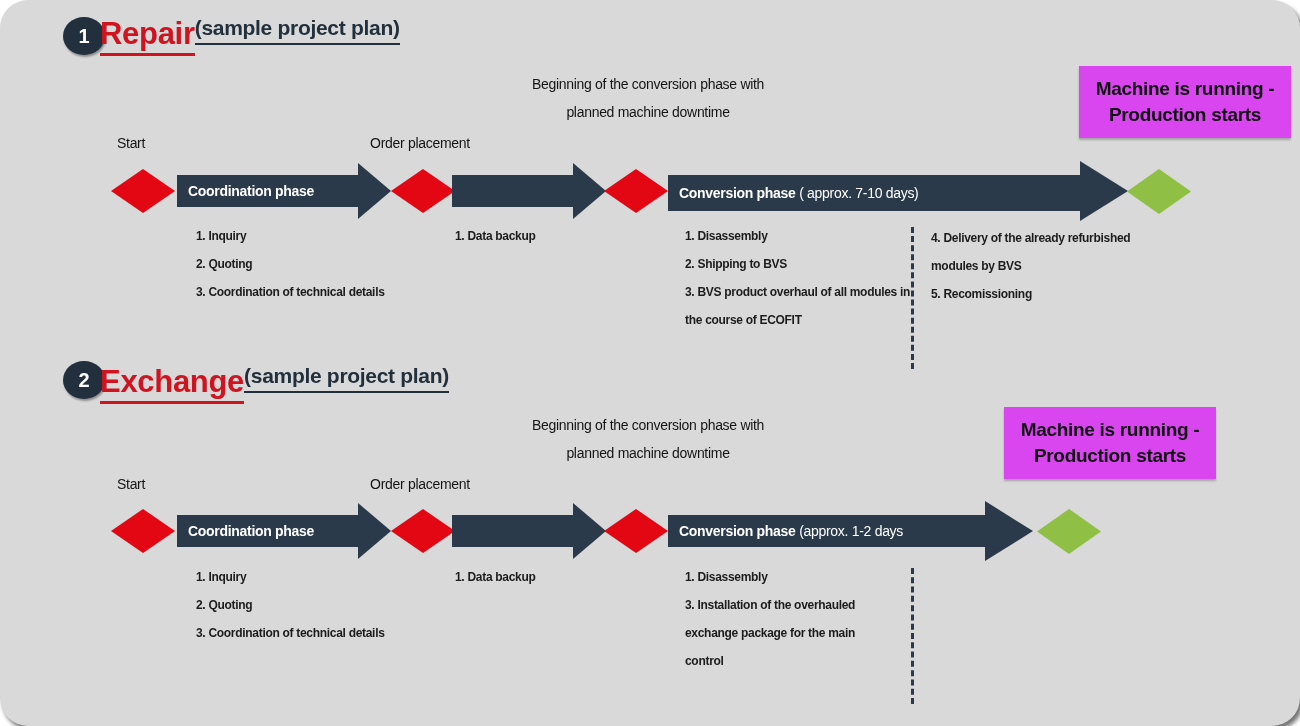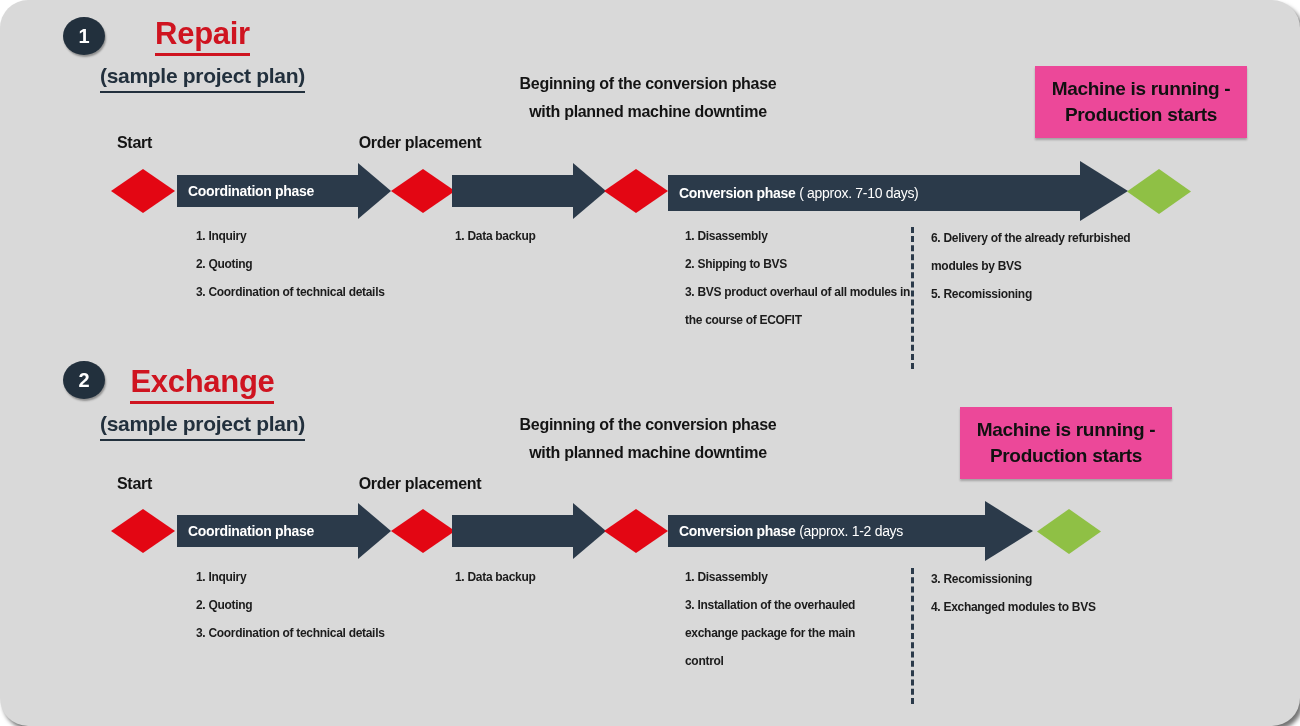--- a/index.html
+++ b/index.html
@@ -10,45 +10,46 @@
     box-shadow:3px 4px 4px rgba(0,0,0,0.55);
   }
   .abs{position:absolute;}
   
   .badge{
     width:42px;height:38px;border-radius:50%;background:#22303d;
     color:#ffffff;font-weight:700;font-size:20px;display:flex;
     align-items:center;justify-content:center;
     box-shadow:1px 2px 2px rgba(0,0,0,0.35);
   }
-  .hdr{display:flex;align-items:center;gap:8px;white-space:nowrap;flex-direction:column;}
+  .hdr{display:flex;align-items:flex-start;white-space:nowrap;}
   .hdr .title{
     font-size:31px;font-weight:700;color:#cf1420;
     border-bottom:3px solid #cf1420;padding-bottom:1px;display:inline-block;
   }
   .hdr .subtitle{
     font-size:21px;font-weight:700;color:#22303d;
     border-bottom:2px solid #22303d;padding-bottom:3px;display:inline-block;
   }
   
   .dia{clip-path:polygon(50% 0,100% 50%,50% 100%,0 50%);filter:drop-shadow(0 2px 1px rgba(0,0,0,0.25));}
   .dia.red{background:#e30613;}
   .dia.green{background:#8fc045;}
   .abody{background:#2b3a4a;display:flex;align-items:center;overflow:visible;}
   .ahead{background:#2b3a4a;clip-path:polygon(0 0,100% 50%,0 100%);}
   .atext{color:#ffffff;font-weight:700;font-size:14px;white-space:nowrap;padding-left:11px;}
   .atext .rest{font-weight:400;}
   
-  .lbl{font-size:16px;font-weight:700;color:#141414;line-height:28px;}
+  .lbl{font-size:14px;font-weight:400;color:#141414;line-height:28px;}
   .lbl.center{text-align:center;}
   .resultbox{
-    background:#ec4899;color:#111111;font-weight:700;font-size:19px;
+    background:#d946ef;color:#111111;font-weight:700;font-size:19px;
     display:flex;align-items:center;justify-content:center;text-align:center;
     line-height:26px;padding:18px 8px;box-sizing:border-box;
     box-shadow:0 2px 2px rgba(0,0,0,0.25);
+    margin-left:44px;
   }
   
   .plist{font-size:12px;font-weight:700;color:#1c1c1c;line-height:28px;}
   .plist div{margin:0;}
   .divider{width:0;border-left:3px dashed #2b3a4a;}
 </style>
 </head>
 <body>
 
 <div class="panel">
@@ -89,21 +90,21 @@
   <div class="abs plist" style="left:455px;top:222px;width:200px;">
     <div>1. Data backup</div>
   </div>
   <div class="abs plist" style="left:685px;top:222px;width:228px;">
     <div>1. Disassembly</div>
     <div>2. Shipping to BVS</div>
     <div>3. BVS product overhaul of all modules in the course of ECOFIT</div>
   </div>
   <div class="abs divider" style="left:911px;top:227px;height:142px;"></div>
   <div class="abs plist" style="left:931px;top:224px;width:245px;">
-    <div>6. Delivery of the already refurbished modules by BVS</div>
+    <div>4. Delivery of the already refurbished modules by BVS</div>
     <div>5. Recomissioning</div>
   </div>
 
   <div class="abs badge" style="left:63px;top:361px;">
     <span>2</span>
   </div>
   <div class="abs hdr" style="left:100px;top:364px;">
     <span class="title">Exchange</span>
     <span class="subtitle">(sample project plan)</span>
   </div>
@@ -134,18 +135,14 @@
     <div>3. Coordination of technical details</div>
   </div>
   <div class="abs plist" style="left:455px;top:563px;width:200px;">
     <div>1. Data backup</div>
   </div>
   <div class="abs plist" style="left:685px;top:563px;width:195px;">
     <div>1. Disassembly</div>
     <div>3. Installation of the overhauled exchange package for the main control</div>
   </div>
   <div class="abs divider" style="left:911px;top:568px;height:136px;"></div>
-  <div class="abs plist" style="left:931px;top:565px;width:260px;">
-    <div>3. Recomissioning</div>
-    <div>4. Exchanged modules to BVS</div>
-  </div>
 
 </div>
 
 </body></html>

